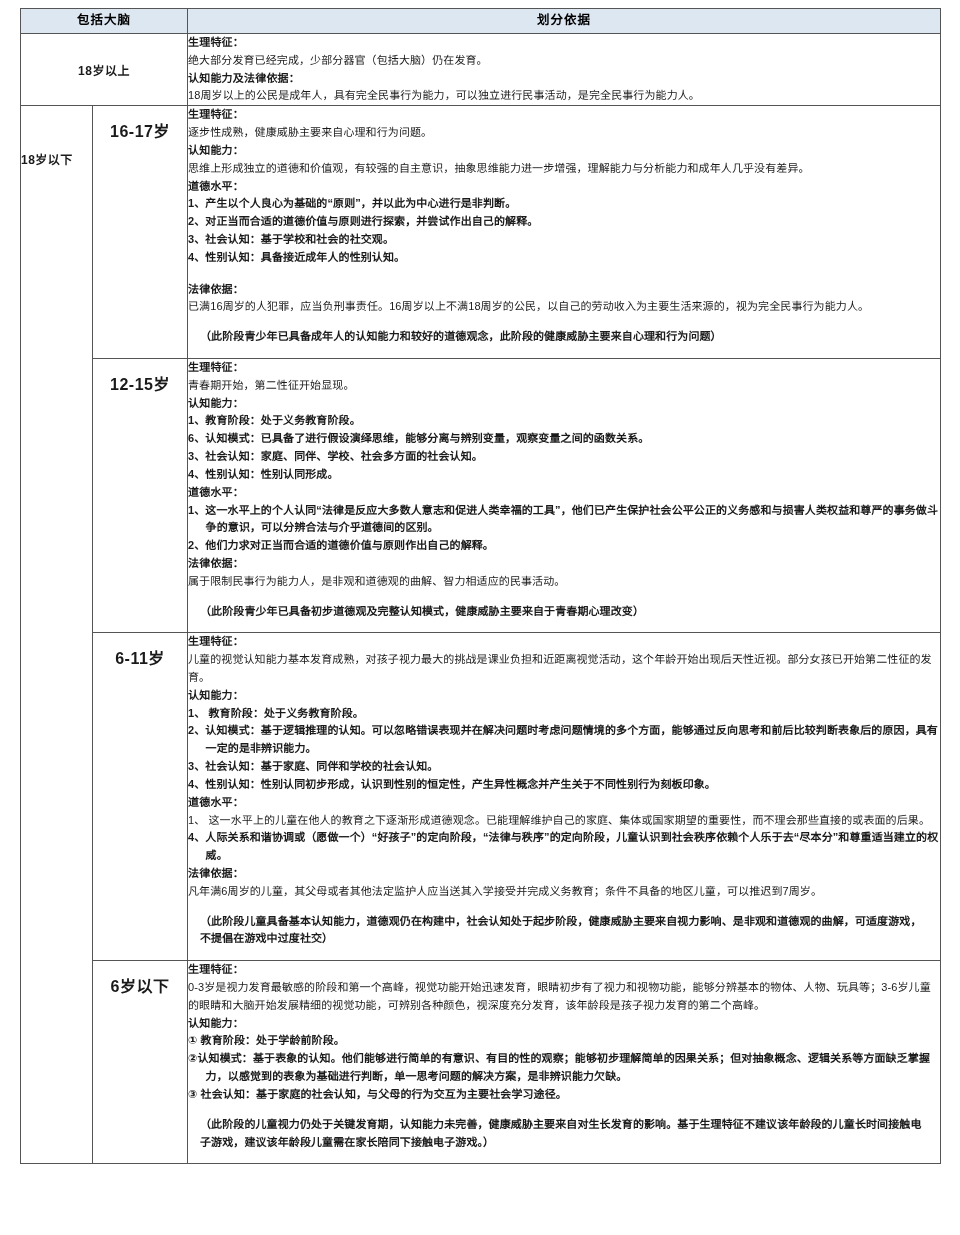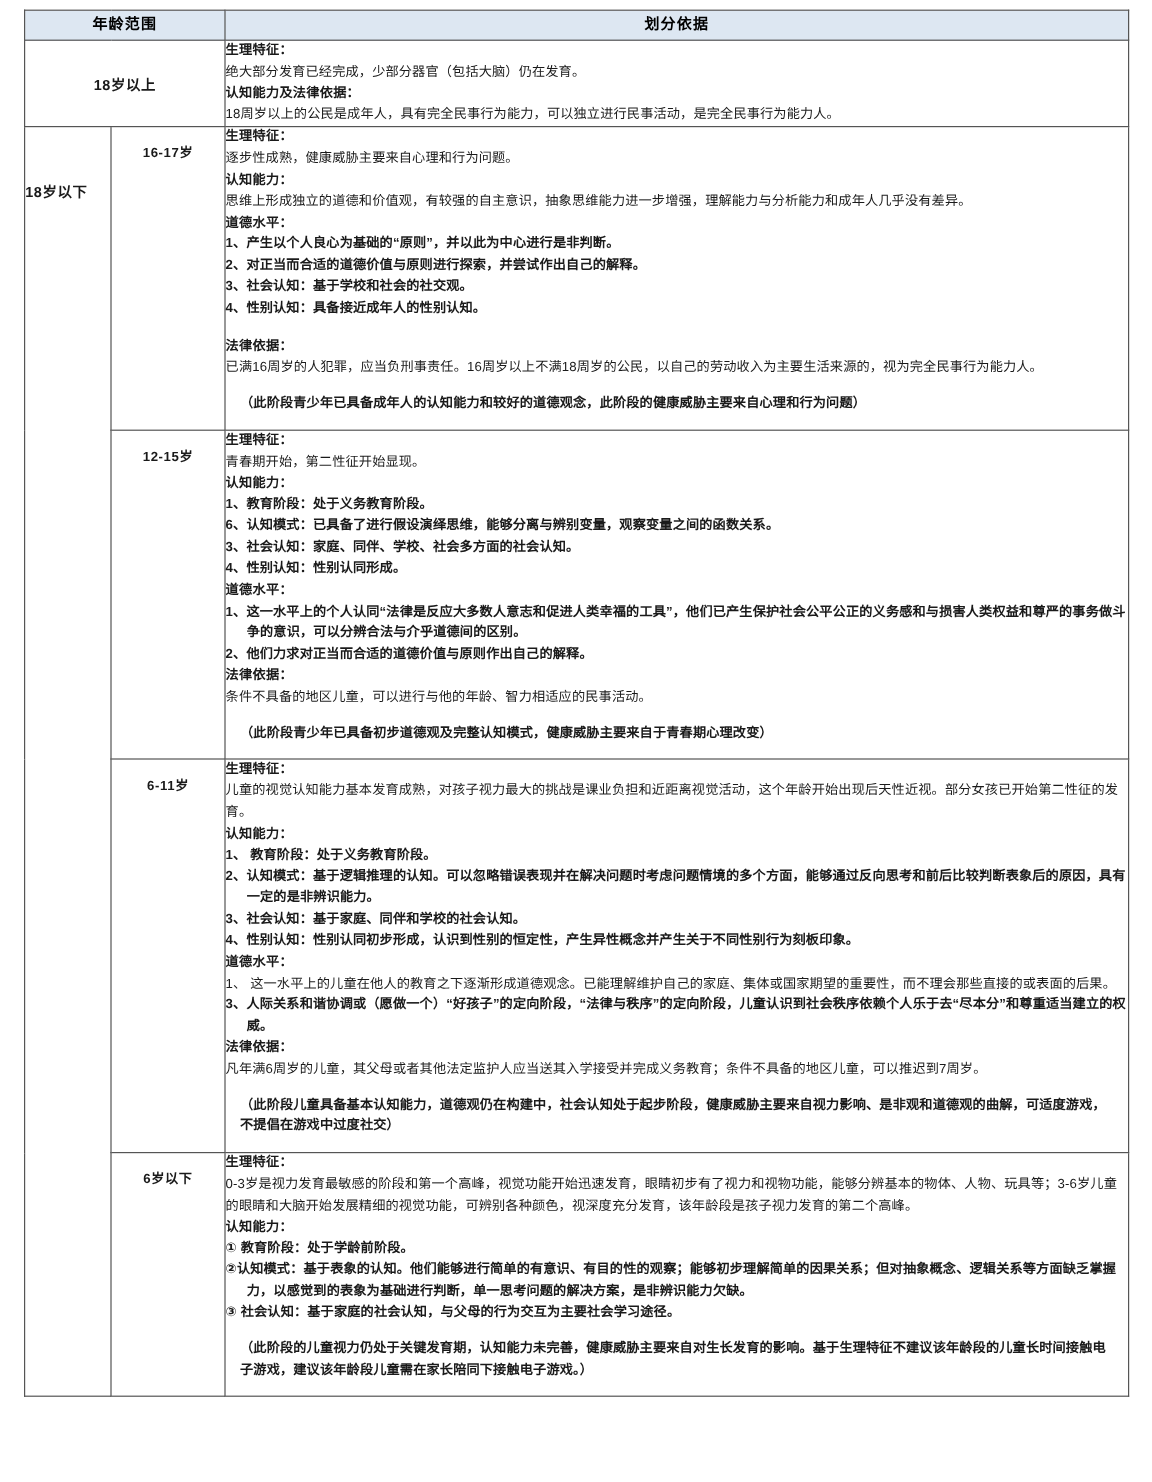--- a/index.html
+++ b/index.html
@@ -53,21 +53,21 @@
     font-weight: bold;
     letter-spacing: 0.5px;
   }
   td.col-major .major-label {
     display: block;
     padding-top: 44px;
   }
   td.col-sub {
     width: 95px;
     text-align: center;
-    font-size: 11px;
+    font-size: 16px;
     font-weight: bold;
     letter-spacing: 0.5px;
   }
   td.col-sub .sub-label {
     display: block;
     padding-top: 12px;
   }
   td.col-major.solo {
     text-align: center;
   }
@@ -114,21 +114,21 @@
 
 <div class="page">
   <table class="age-table">
     <colgroup>
       <col style="width:72px">
       <col style="width:95px">
       <col style="width:753px">
     </colgroup>
     <thead>
       <tr>
-        <th colspan="2">年龄范围</th>
+        <th colspan="2">包括大脑</th>
         <th>划分依据</th>
       </tr>
     </thead>
     <tbody>
 
       <tr>
         <td class="col-major solo solo-wrap" colspan="2">
           <span class="major-label">18岁以上</span>
         </td>
         <td class="col-body">
@@ -172,40 +172,40 @@
           <p class="ln">青春期开始，第二性征开始显现。</p>
           <p class="hdg">认知能力：</p>
           <p class="ln hang2">1、教育阶段：处于义务教育阶段。</p>
           <p class="ln hang2">6、认知模式：已具备了进行假设演绎思维，能够分离与辨别变量，观察变量之间的函数关系。</p>
           <p class="ln hang2">3、社会认知：家庭、同伴、学校、社会多方面的社会认知。</p>
           <p class="ln hang2">4、性别认知：性别认同形成。</p>
           <p class="hdg">道德水平：</p>
           <p class="ln hang2">1、这一水平上的个人认同“法律是反应大多数人意志和促进人类幸福的工具”，他们已产生保护社会公平公正的义务感和与损害人类权益和尊严的事务做斗争的意识，可以分辨合法与介乎道德间的区别。</p>
           <p class="ln hang2">2、他们力求对正当而合适的道德价值与原则作出自己的解释。</p>
           <p class="hdg">法律依据：</p>
-          <p class="ln">条件不具备的地区儿童，可以进行与他的年龄、智力相适应的民事活动。</p>
+          <p class="ln">属于限制民事行为能力人，是非观和道德观的曲解、智力相适应的民事活动。</p>
           <p class="note">（此阶段青少年已具备初步道德观及完整认知模式，健康威胁主要来自于青春期心理改变）</p>
         </td>
       </tr>
 
       <tr>
         <td class="col-sub">
           <span class="sub-label">6-11岁</span>
         </td>
         <td class="col-body">
           <p class="hdg">生理特征：</p>
           <p class="ln">儿童的视觉认知能力基本发育成熟，对孩子视力最大的挑战是课业负担和近距离视觉活动，这个年龄开始出现后天性近视。部分女孩已开始第二性征的发育。</p>
           <p class="hdg">认知能力：</p>
           <p class="ln hang2">1、 教育阶段：处于义务教育阶段。</p>
           <p class="ln hang2">2、认知模式：基于逻辑推理的认知。可以忽略错误表现并在解决问题时考虑问题情境的多个方面，能够通过反向思考和前后比较判断表象后的原因，具有一定的是非辨识能力。</p>
           <p class="ln hang2">3、社会认知：基于家庭、同伴和学校的社会认知。</p>
           <p class="ln hang2">4、性别认知：性别认同初步形成，认识到性别的恒定性，产生异性概念并产生关于不同性别行为刻板印象。</p>
           <p class="hdg">道德水平：</p>
           <p class="ln hang">1、 这一水平上的儿童在他人的教育之下逐渐形成道德观念。已能理解维护自己的家庭、集体或国家期望的重要性，而不理会那些直接的或表面的后果。</p>
-          <p class="ln hang2">3、人际关系和谐协调或（愿做一个）“好孩子”的定向阶段，“法律与秩序”的定向阶段，儿童认识到社会秩序依赖个人乐于去“尽本分”和尊重适当建立的权威。</p>
+          <p class="ln hang2">4、人际关系和谐协调或（愿做一个）“好孩子”的定向阶段，“法律与秩序”的定向阶段，儿童认识到社会秩序依赖个人乐于去“尽本分”和尊重适当建立的权威。</p>
           <p class="hdg">法律依据：</p>
           <p class="ln">凡年满6周岁的儿童，其父母或者其他法定监护人应当送其入学接受并完成义务教育；条件不具备的地区儿童，可以推迟到7周岁。</p>
           <p class="note">（此阶段儿童具备基本认知能力，道德观仍在构建中，社会认知处于起步阶段，健康威胁主要来自视力影响、是非观和道德观的曲解，可适度游戏，不提倡在游戏中过度社交）</p>
         </td>
       </tr>
 
       <tr>
         <td class="col-sub">
           <span class="sub-label">6岁以下</span>
         </td>

